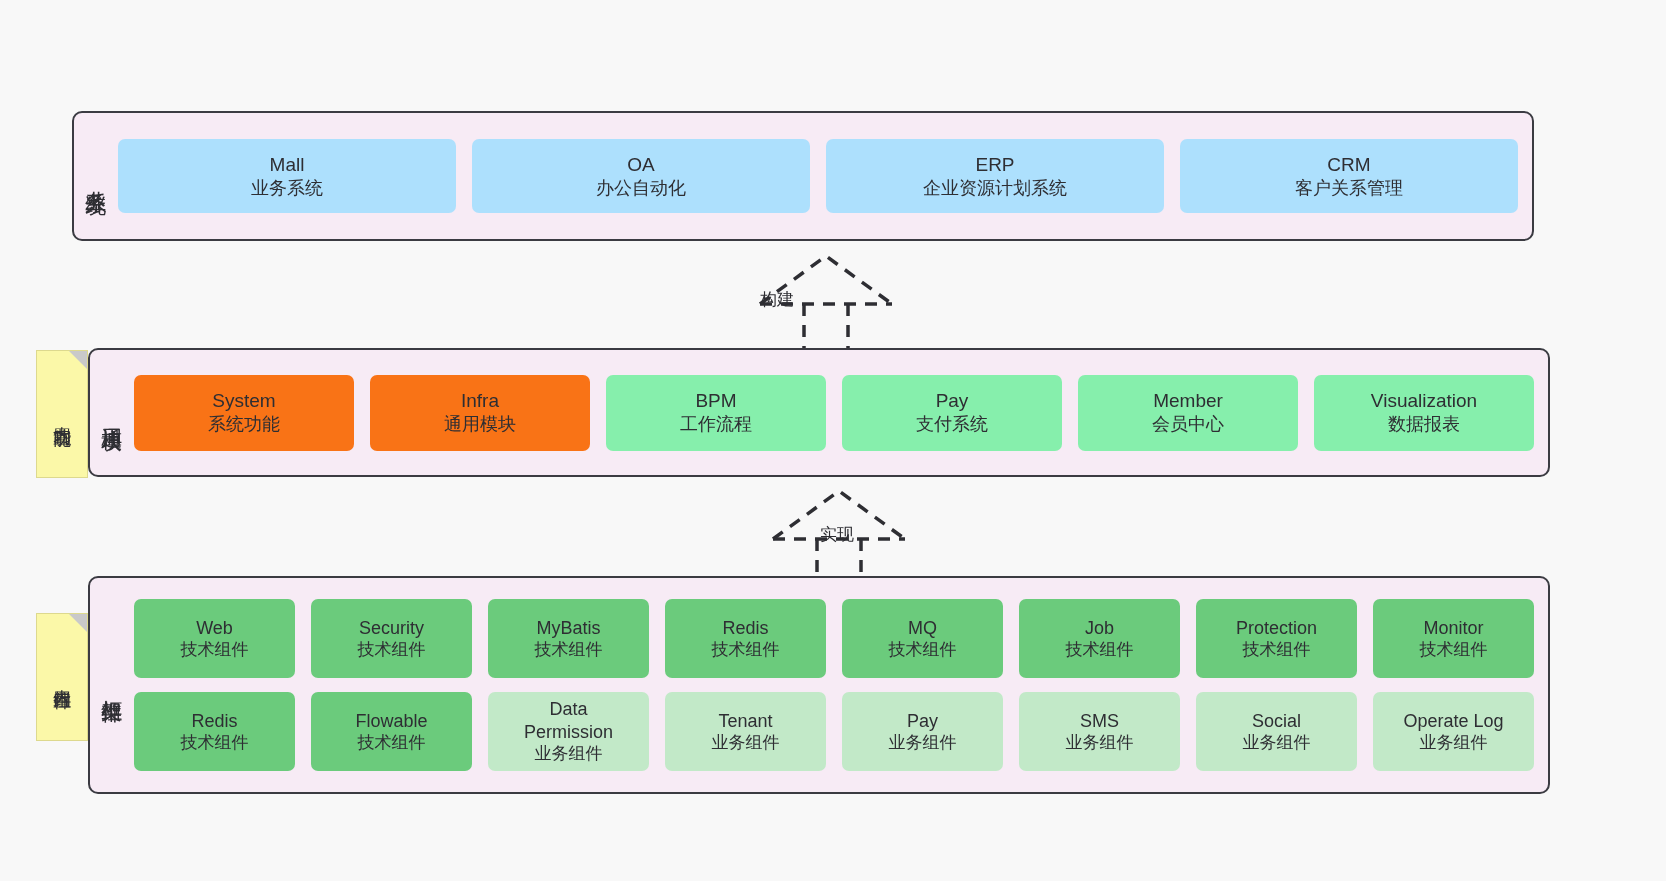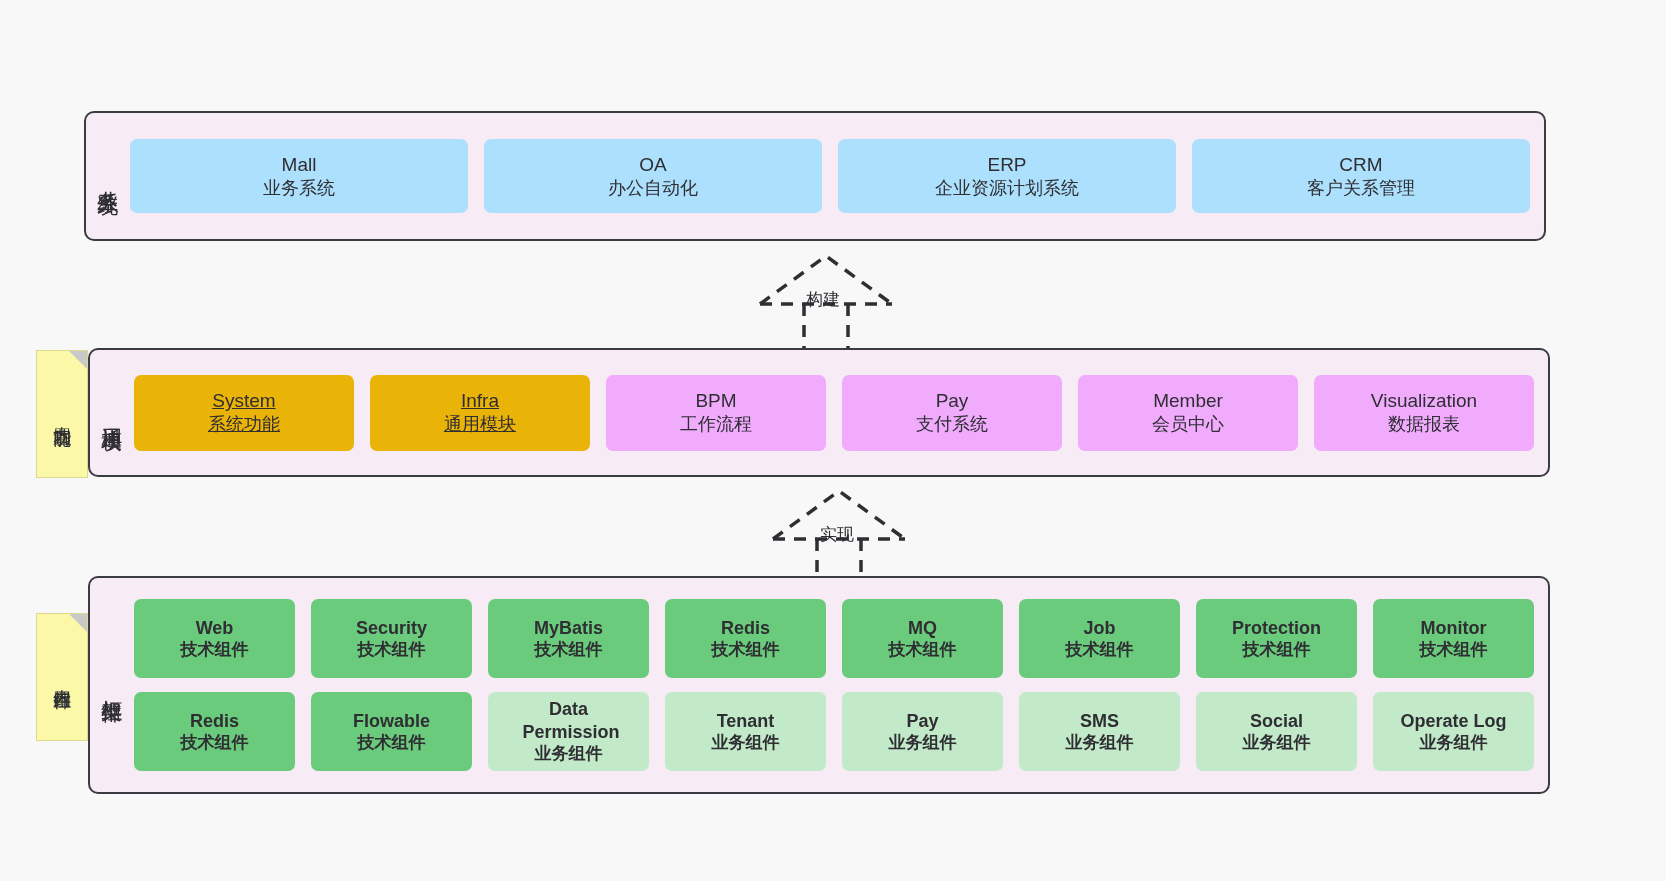--- a/index.html
+++ b/index.html
@@ -75,39 +75,39 @@
     justify-content: center;
     text-align: center;
     line-height: 1.25;
     padding: 6px 4px;
     color: #2e2e33;
   }
   .card .t1 { font-size: 19px; }
   .card .t2 { font-size: 18px; }
 
   .c-blue       { background: #ade0fd; }
-  .c-red        { background: #eab308; text-decoration: underline; }
-  .c-pink       { background: #f0abfc; }
+  .c-red        { background: #f97316; }
+  .c-pink       { background: #86efac; }
   .c-green      { background: #6bcb7c; }
   .c-lightgreen { background: #c2e9c8; }
 
   
-  #layer-business { left: 84px; top: 111px; width: 1462px; height: 130px; }
+  #layer-business { left: 72px; top: 111px; width: 1462px; height: 130px; }
   #layer-business .layer-body { height: 100%; justify-content: center; }
   #layer-business .row { height: 74px; }
   #layer-business .layer-title { font-size: 21px; }
 
   
   #layer-common { left: 88px; top: 348px; width: 1462px; height: 129px; }
   #layer-common .row { height: 76px; }
   #layer-common .layer-title { font-size: 21px; }
 
   
   #layer-framework { left: 88px; top: 576px; width: 1462px; height: 218px; }
-  #layer-framework .row { height: 79px; font-weight: bold; }
+  #layer-framework .row { height: 79px; }
   #layer-framework .layer-title { font-size: 21px; }
   #layer-framework .card .t1 { font-size: 18px; }
   #layer-framework .card .t2 { font-size: 17px; }
 
   
   .note {
     position: absolute;
     box-sizing: border-box;
     width: 52px;
     background: #fbf8a8;
@@ -180,21 +180,21 @@
   </div>
 
   <svg class="connector" id="conn-build" width="180" height="100" style="left:742px; top:252px;">
 
     <polyline points="18,52 84,4 150,52" fill="none" stroke="#2e2e33" stroke-width="3.5" stroke-dasharray="12 9" stroke-linecap="butt"></polyline>
     <line x1="18" y1="52" x2="150" y2="52" stroke="#2e2e33" stroke-width="3.5" stroke-dasharray="12 9"></line>
 
     <line x1="62" y1="52" x2="62" y2="98" stroke="#2e2e33" stroke-width="3.5" stroke-dasharray="12 9"></line>
     <line x1="106" y1="52" x2="106" y2="98" stroke="#2e2e33" stroke-width="3.5" stroke-dasharray="12 9"></line>
   </svg>
-  <div class="connector-label" style="left:806px; top:288px;">构建</div>
+  <div class="connector-label" style="left:760px; top:288px;">构建</div>
 
   <div class="note" id="note-builtin-feature">
     <span>内置功能</span>
   </div>
 
   <div class="layer" id="layer-common">
     <div class="layer-title">通用模块</div>
     <div class="layer-body">
       <div class="row">
         <div class="card c-red">

